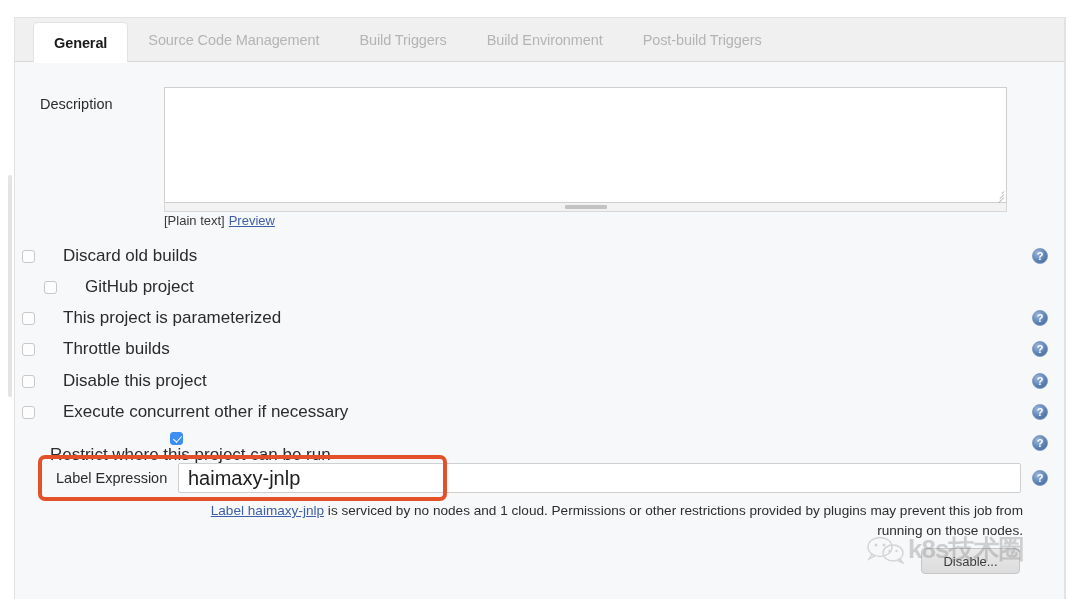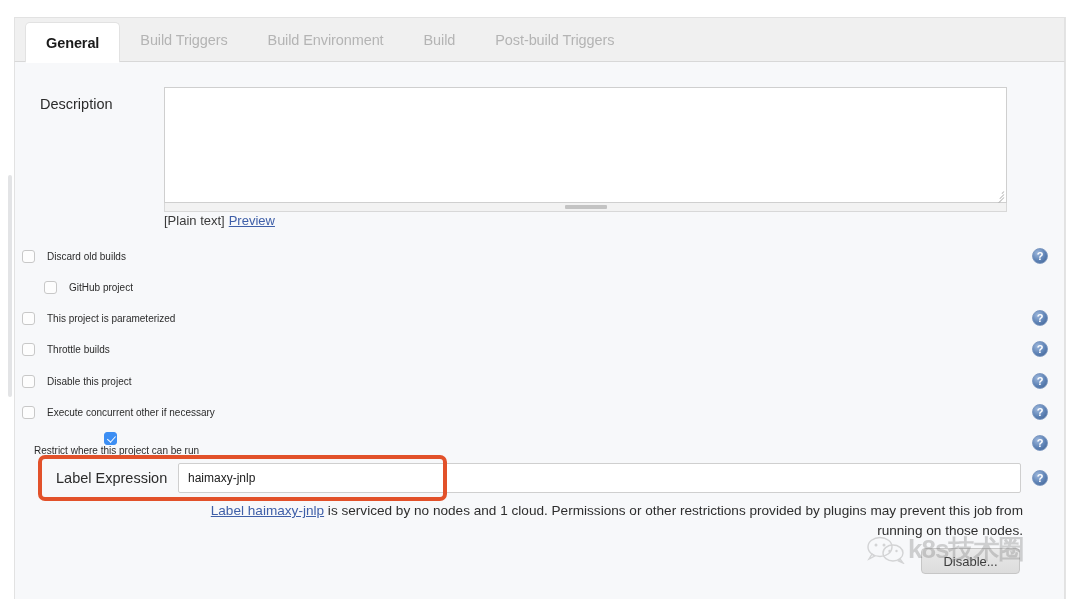--- a/index.html
+++ b/index.html
@@ -52,20 +52,21 @@
   .tab.active {
     background: #ffffff;
     color: #1a1a1a;
     font-weight: bold;
     border: 1px solid #e2e2e2;
     border-bottom: none;
     border-top-left-radius: 5px;
     border-top-right-radius: 5px;
     margin-top: 4px;
     z-index: 3;
+    margin-left: 8px;
   }
   .tab.active::after {
     content: "";
     position: absolute;
     left: 0; right: 0;
     bottom: -1px;
     height: 2px;
     background: #ffffff;
   }
 
@@ -197,22 +198,22 @@
     position: absolute;
     left: 4px;
     top: 1px;
     width: 3.5px;
     height: 7px;
     border: solid #ffffff;
     border-width: 0 1.7px 1.7px 0;
     transform: rotate(42deg);
   }
   .cblabel {
-    margin-left: 12px;
-    font-size: 10px;
+    margin-left: 28px;
+    font-size: 17px;
     color: #2b2b2b;
     white-space: nowrap;
     cursor: pointer;
   }
 
   
   .help {
     position: absolute;
     left: 1032px;
     width: 16px;
@@ -247,21 +248,21 @@
     left: 178px;
     top: 463px;
     width: 843px;
     height: 30px;
     background: #ffffff;
     border: 1px solid #cfcfcf;
     border-radius: 2px;
     display: flex;
     align-items: center;
     padding-left: 9px;
-    font-size: 12px;
+    font-size: 20px;
     color: #202020;
     cursor: text;
   }
 
   .annot-box {
     position: absolute;
     left: 38px;
     top: 455px;
     width: 409px;
     height: 46px;
@@ -347,23 +348,23 @@
   }
 </style>
 </head>
 <body>
 
 <div id="page">
 
   <div class="tabbar">
     <div class="tabbar-inner" id="tabs-container">
         <div class="tab active">General</div>
+        <div class="tab">Source Code Management</div>
         <div class="tab">Build Triggers</div>
         <div class="tab">Build Environment</div>
-        <div class="tab">Build</div>
         <div class="tab">Post-build Triggers</div>
       </div>
   </div>
 
   <div class="right-edge"></div>
 
   <div class="panel"></div>
 
   <div class="rail"></div>
 

